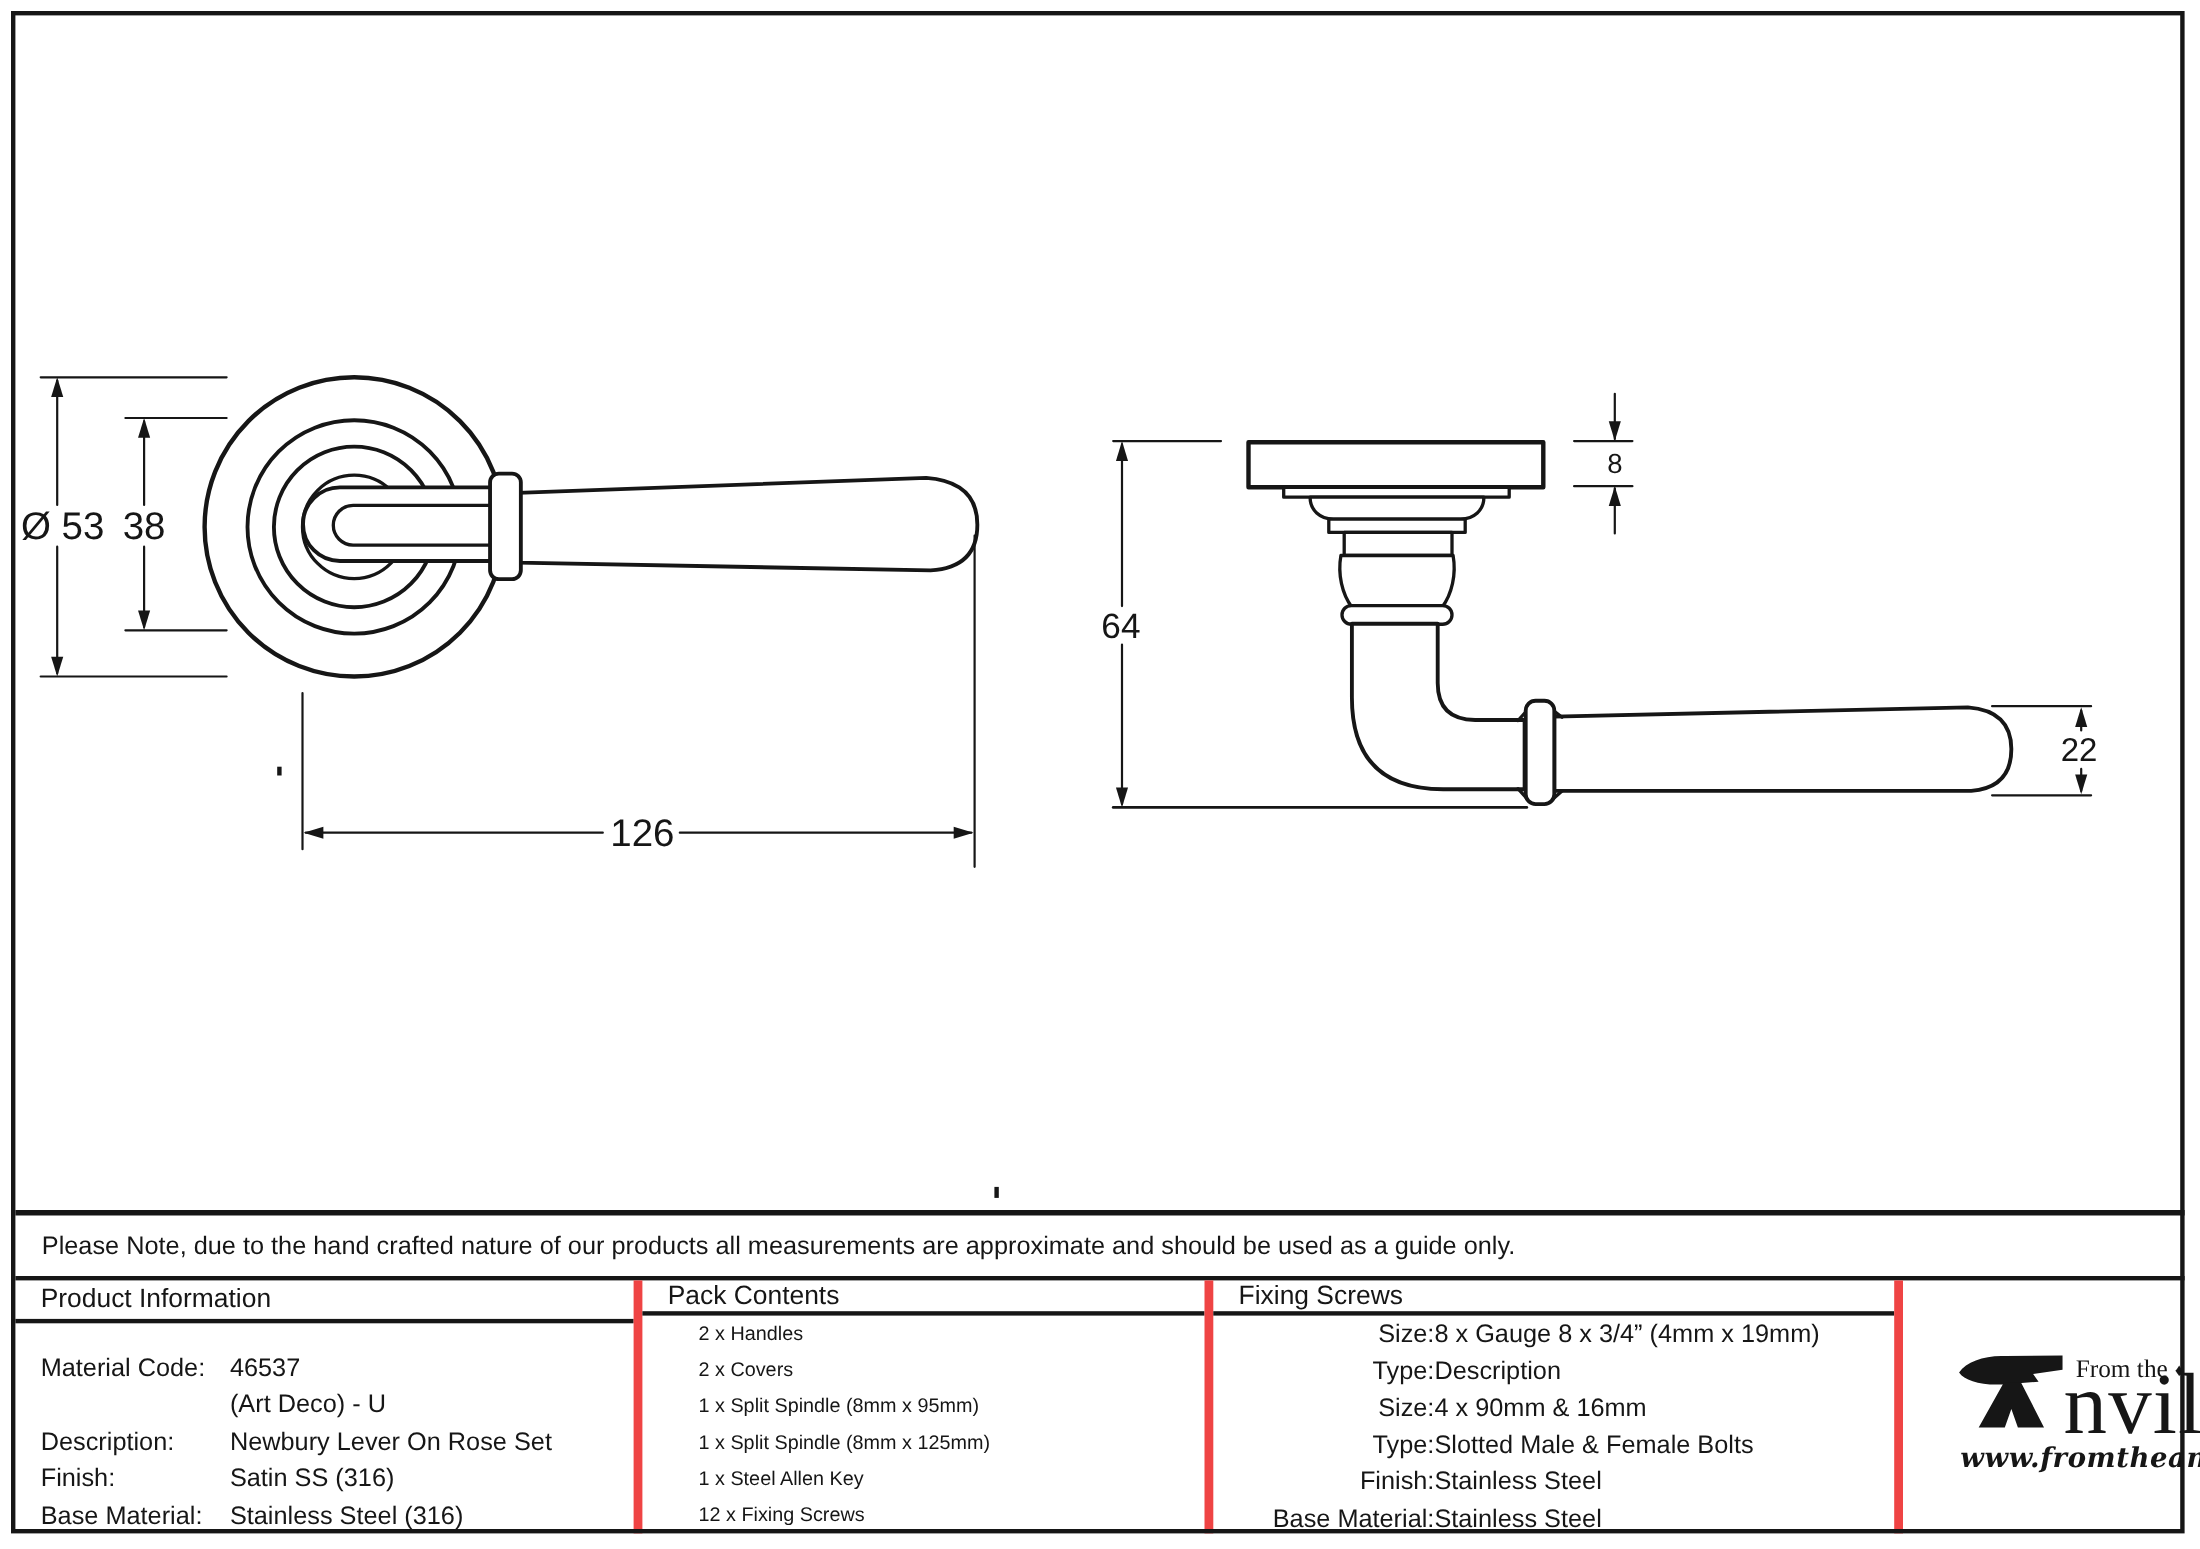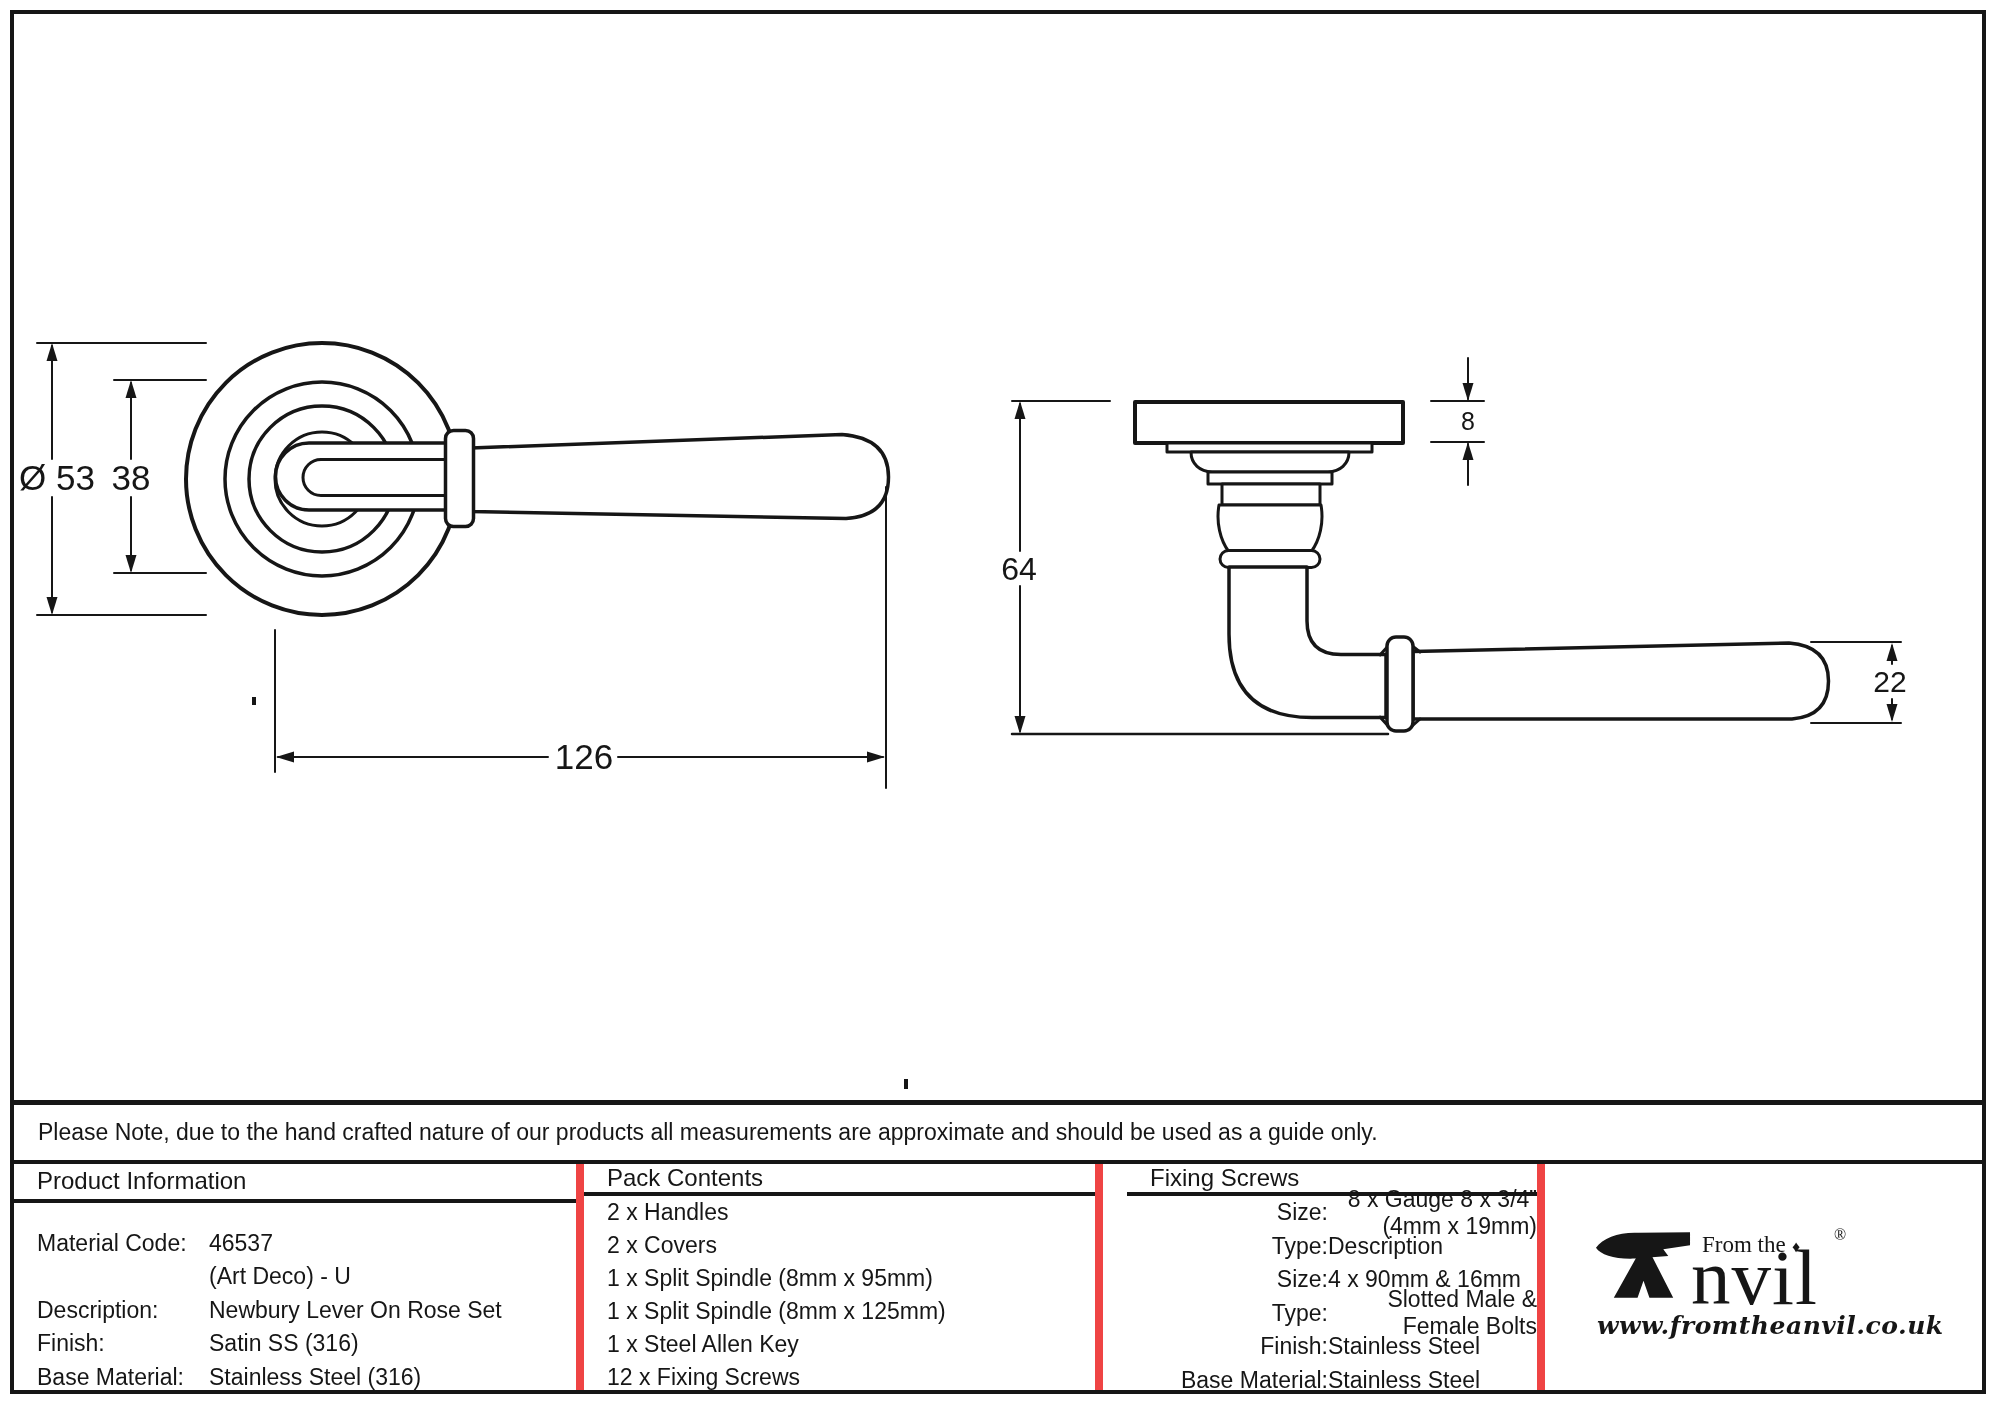--- a/index.html
+++ b/index.html
@@ -10,29 +10,29 @@
   .drawing-svg{position:absolute;left:0;top:0;}
 
   
   .bottom{position:absolute;left:14px;top:1100px;width:1972px;height:294px;box-sizing:border-box;display:flex;flex-direction:column;}
   .note-row{box-sizing:border-box;border-top:5px solid #161616;border-bottom:4px solid #161616;height:64px;display:flex;align-items:center;padding-left:24px;font-size:23px;}
   .tbl{flex:1;display:flex;min-height:0;}
   .col{box-sizing:border-box;display:flex;flex-direction:column;}
   .col-2,.col-3,.col-4{border-left:8px solid #ef4444;text-align:right;}
   .col-1{width:562px;}
   .col-2{width:519px;}
-  .col-3{width:442px;padding-left:24px;}
+  .col-3{width:627px;}
   .col-4{flex:1;position:relative;}
   .col-header{box-sizing:border-box;height:43px;border-bottom:4px solid #161616;display:flex;align-items:center;padding-left:23px;font-size:24px;}
   .col-body{flex:1;padding-left:23px;box-sizing:border-box;}
   .pi-body{padding-top:24px;}
   .kv{display:flex;height:33.5px;align-items:center;font-size:23px;}
   .kv .k{width:172px;flex:none;}
   .fx-body .kv .k{width:178px;}
-  .list-line{height:33px;display:flex;align-items:center;font-size:23px;}
+  .list-line{height:33px;display:flex;align-items:center;font-size:18px;margin-left:28px;}
 
   
   .logo{position:absolute;left:0;top:0;width:100%;height:100%;}
   .logo .anvil-glyph{position:absolute;left:49px;top:64px;width:99px;height:74px;}
   .logo .fromthe{position:absolute;left:157px;top:68px;font-family:"Liberation Serif",serif;font-size:23px;}
   .logo .diamond{position:absolute;left:247px;top:74px;font-size:16px;}
   .logo .brand{position:absolute;left:146px;top:74px;font-family:"Liberation Serif",serif;font-size:79px;letter-spacing:1px;line-height:1;}
   .logo .reg{position:absolute;left:289px;top:62px;font-family:"Liberation Serif",serif;font-size:16px;}
   .logo .url{position:absolute;left:52px;top:147px;font-family:"DejaVu Serif","Liberation Serif",serif;font-style:italic;font-weight:600;font-size:25px;letter-spacing:0.5px;}
   .stray{position:absolute;background:#161616;}

